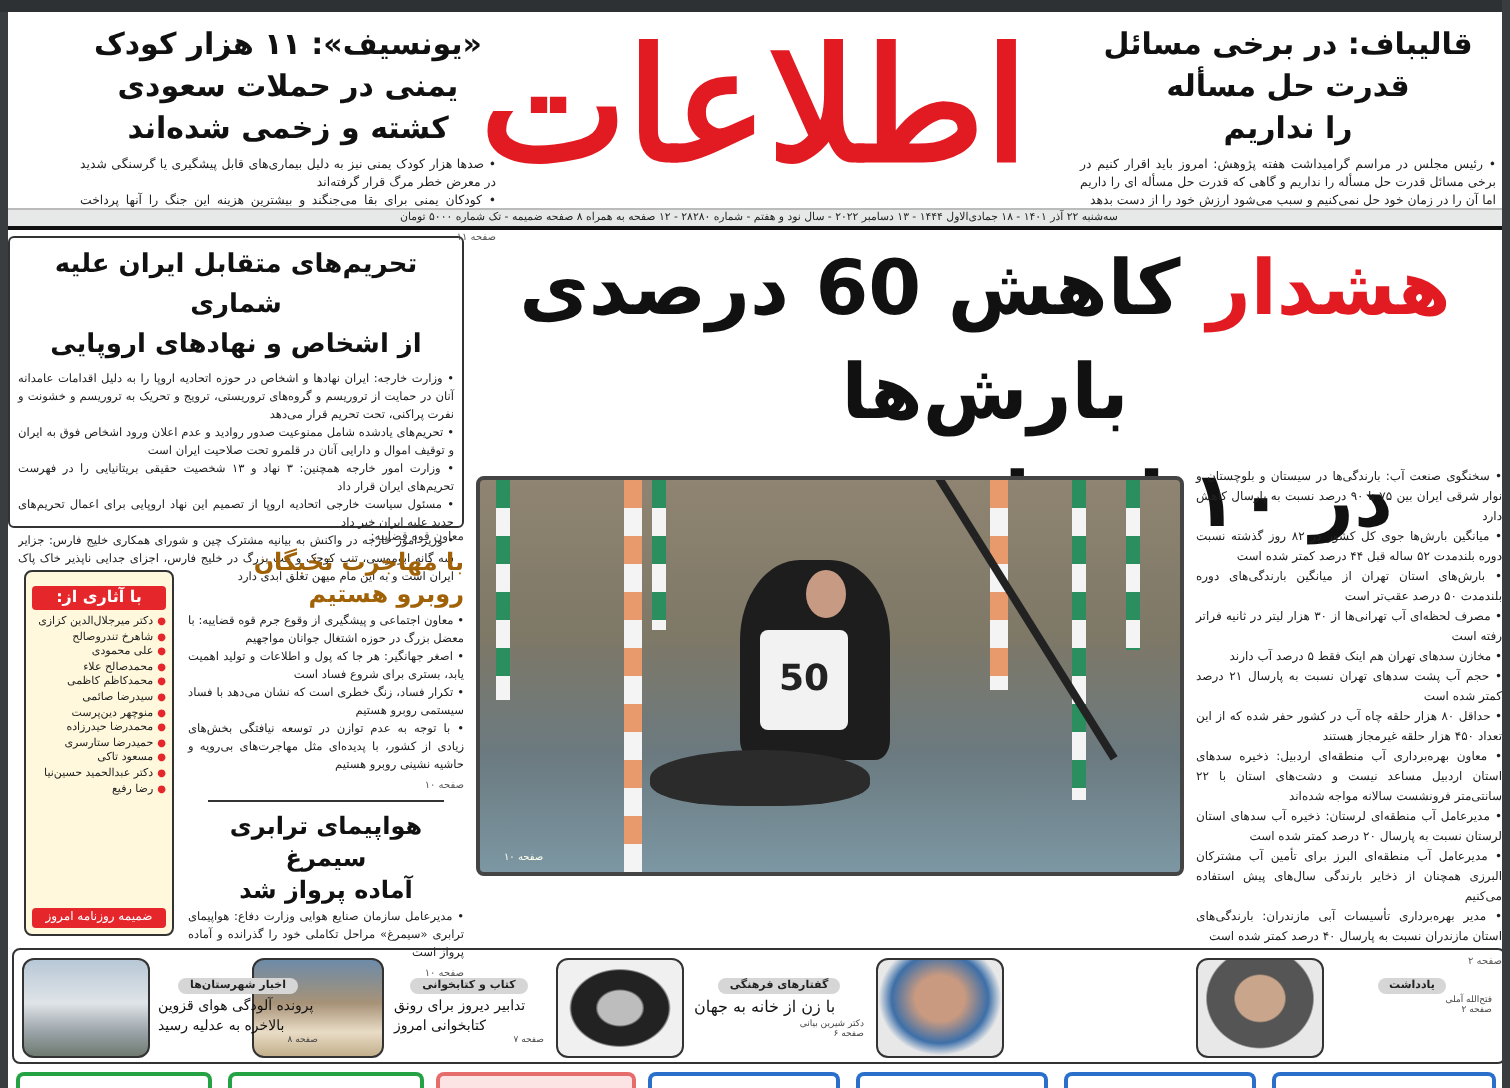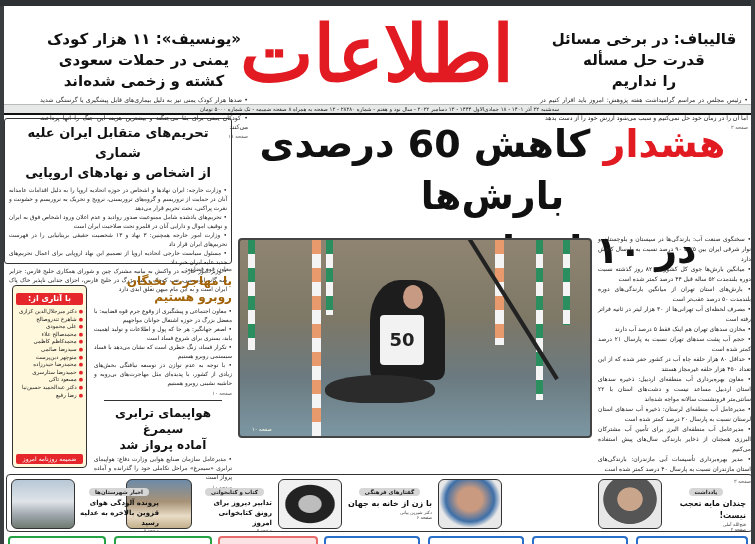--- a/index.html
+++ b/index.html
@@ -2,21 +2,21 @@
 <html><head>
   <meta charset="utf-8">
   <style>
     * { box-sizing: border-box; margin: 0; padding: 0; }
     html, body { width: 755px; height: 544px; overflow: hidden; }
     body { background: #3a3d40; font-family: "DejaVu Sans", sans-serif; position: relative; }
     .topbar { position: absolute; left: 0; top: 0; width: 755px; height: 6px; background: #2e3134; }
     .page { position: absolute; left: 4px; top: 6px; width: 751px; height: 538px; background: #fff; overflow: hidden; direction: rtl; }
     .masthead { position: absolute; left: 0; top: 0; width: 751px; height: 96px; }
     .mast-logo { position: absolute; left: 248px; top: 0; width: 250px; height: 96px; display: flex; align-items: center; justify-content: center; color: #e21b23; font-family: "DejaVu Serif", serif; font-size: 78px; font-weight: bold; line-height: 1; }
-    .mast-side { position: absolute; top: 23px; width: 248px; height: 88px; padding-left: 32px; }
+    .mast-side { position: absolute; top: 6px; width: 248px; height: 88px; padding-left: 32px; }
     .mast-side.right { left: 500px; }
     .mast-side.left { left: 0px; }
     .mast-title { font-weight: bold; font-size: 15px; text-align: center; color: #111; line-height: 21px; }
     .mast-body { font-size: 6.2px; color: #222; line-height: 9px; margin-top: 3px; text-align: justify; padding: 0 4px; }
     .page-ref { font-size: 5px; color: #555; padding: 0 4px; margin-top: 2px; }
     .dateline { position: absolute; left: 0; top: 98px; width: 751px; height: 11px; background: #e7e8e8; border-top: 1px solid #bbb; border-bottom: 2px solid #111; font-size: 5.4px; color: #222; text-align: center; line-height: 9px; }
     .main-head { position: absolute; left: 230px; top: 112px; width: 517px; height: 115px; text-align: center; }
     .main-head .l1 { font-size: 38px; font-weight: bold; line-height: 52px; color: #111; }
     .main-head .l1 .red { color: #e21b23; }
     .main-head .l2 { font-size: 38px; font-weight: bold; line-height: 56px; color: #111; }
@@ -44,21 +44,21 @@
     .adab-footer { position: absolute; left: 3px; bottom: 3px; right: 3px; background: #e5262b; color: #fff; font-size: 6px; text-align: center; line-height: 10px; border-radius: 2px; }
     .mid-left { position: absolute; left: 88px; top: 258px; width: 142px; height: 205px; padding: 0 2px; }
     .ml-kicker { font-size: 6px; color: #333; text-align: right; line-height: 9px; }
     .ml-title { font-weight: bold; font-size: 12px; line-height: 16px; text-align: right; color: #a16207; }
     .ml-body { font-size: 5.8px; line-height: 9px; color: #222; text-align: justify; margin-top: 2px; }
     .ml-sep { height: 1px; background: #333; margin: 4px 10px; }
     .ml-title2 { font-weight: bold; font-size: 12px; line-height: 16px; text-align: center; color: #111; }
     .strip { position: absolute; left: 2px; top: 468px; width: 747px; height: 58px; border: 1px solid #333; border-radius: 4px; }
     .tease { position: absolute; top: 4px; height: 50px; }
     .tease-label { display: inline-block; background: #d6d6d6; border-radius: 6px; font-size: 5.5px; font-weight: bold; padding: 0 6px; line-height: 8px; color: #222; }
-    .tease-title { font-size: 8px; font-weight: bold; line-height: 12px; color: #111; text-align: right; }
+    .tease-title { font-size: 8px; font-weight: normal; line-height: 12px; color: #111; text-align: left; }
     .tease-ref { font-size: 4.5px; color: #444; text-align: right; }
     .tease-author { font-size: 4.5px; color: #444; text-align: right; }
     .thumb { position: absolute; top: 4px; width: 64px; height: 50px; border: 1px solid #333; border-radius: 6px; overflow: hidden; }
     .bottom-strip { position: absolute; left: 2px; top: 530px; width: 747px; height: 8px; }
     .bb { position: absolute; top: 0; height: 10px; border-radius: 4px 4px 0 0; border-top-width: 2px; border-left-width: 2px; border-right-width: 2px; border-bottom-width: 0; border-style: solid; }
     .dark-right { position: absolute; right: 0; top: 0; width: 4px; height: 544px; background: #3a3d40; }
   </style>
 </head>
 <body>
 
@@ -167,21 +167,20 @@
       <div class="ml-title2">آماده پرواز شد</div>
       <div class="ml-body">• مدیرعامل سازمان صنایع هوایی وزارت دفاع: هواپیمای ترابری «سیمرغ» مراحل تکاملی خود را گذرانده و آماده پرواز است</div>
       <div class="page-ref" style="padding:0">صفحه ۱۰</div>
     </div>
   </div>
 
   <div class="strip">
 
     <div class="tease" style="right:6px;width:80px">
       <div style="text-align:center"><span class="tease-label">یادداشت</span></div>
-      <div class="tease-title">چندان مایه تعجب نیست!</div>
       <div class="tease-author">فتح‌الله آملی</div>
       <div class="tease-ref">صفحه ۲</div>
     </div>
     <div class="thumb" style="right:90px;background:radial-gradient(ellipse at 50% 40%, #c9a58c 0 28%, #555 30% 60%, #e8e8e8 62%)"></div>
 
     <div class="thumb" style="right:250px;background:radial-gradient(ellipse at 50% 40%, #c99a80 0 28%, #3d6fa8 55%, #e8e8e8 70%)"></div>
 
     <div class="tease" style="right:320px;width:85px">
       <div style="text-align:center"><span class="tease-label">گفتارهای فرهنگی</span></div>
       <div class="tease-title">با زن از خانه به جهان</div>

